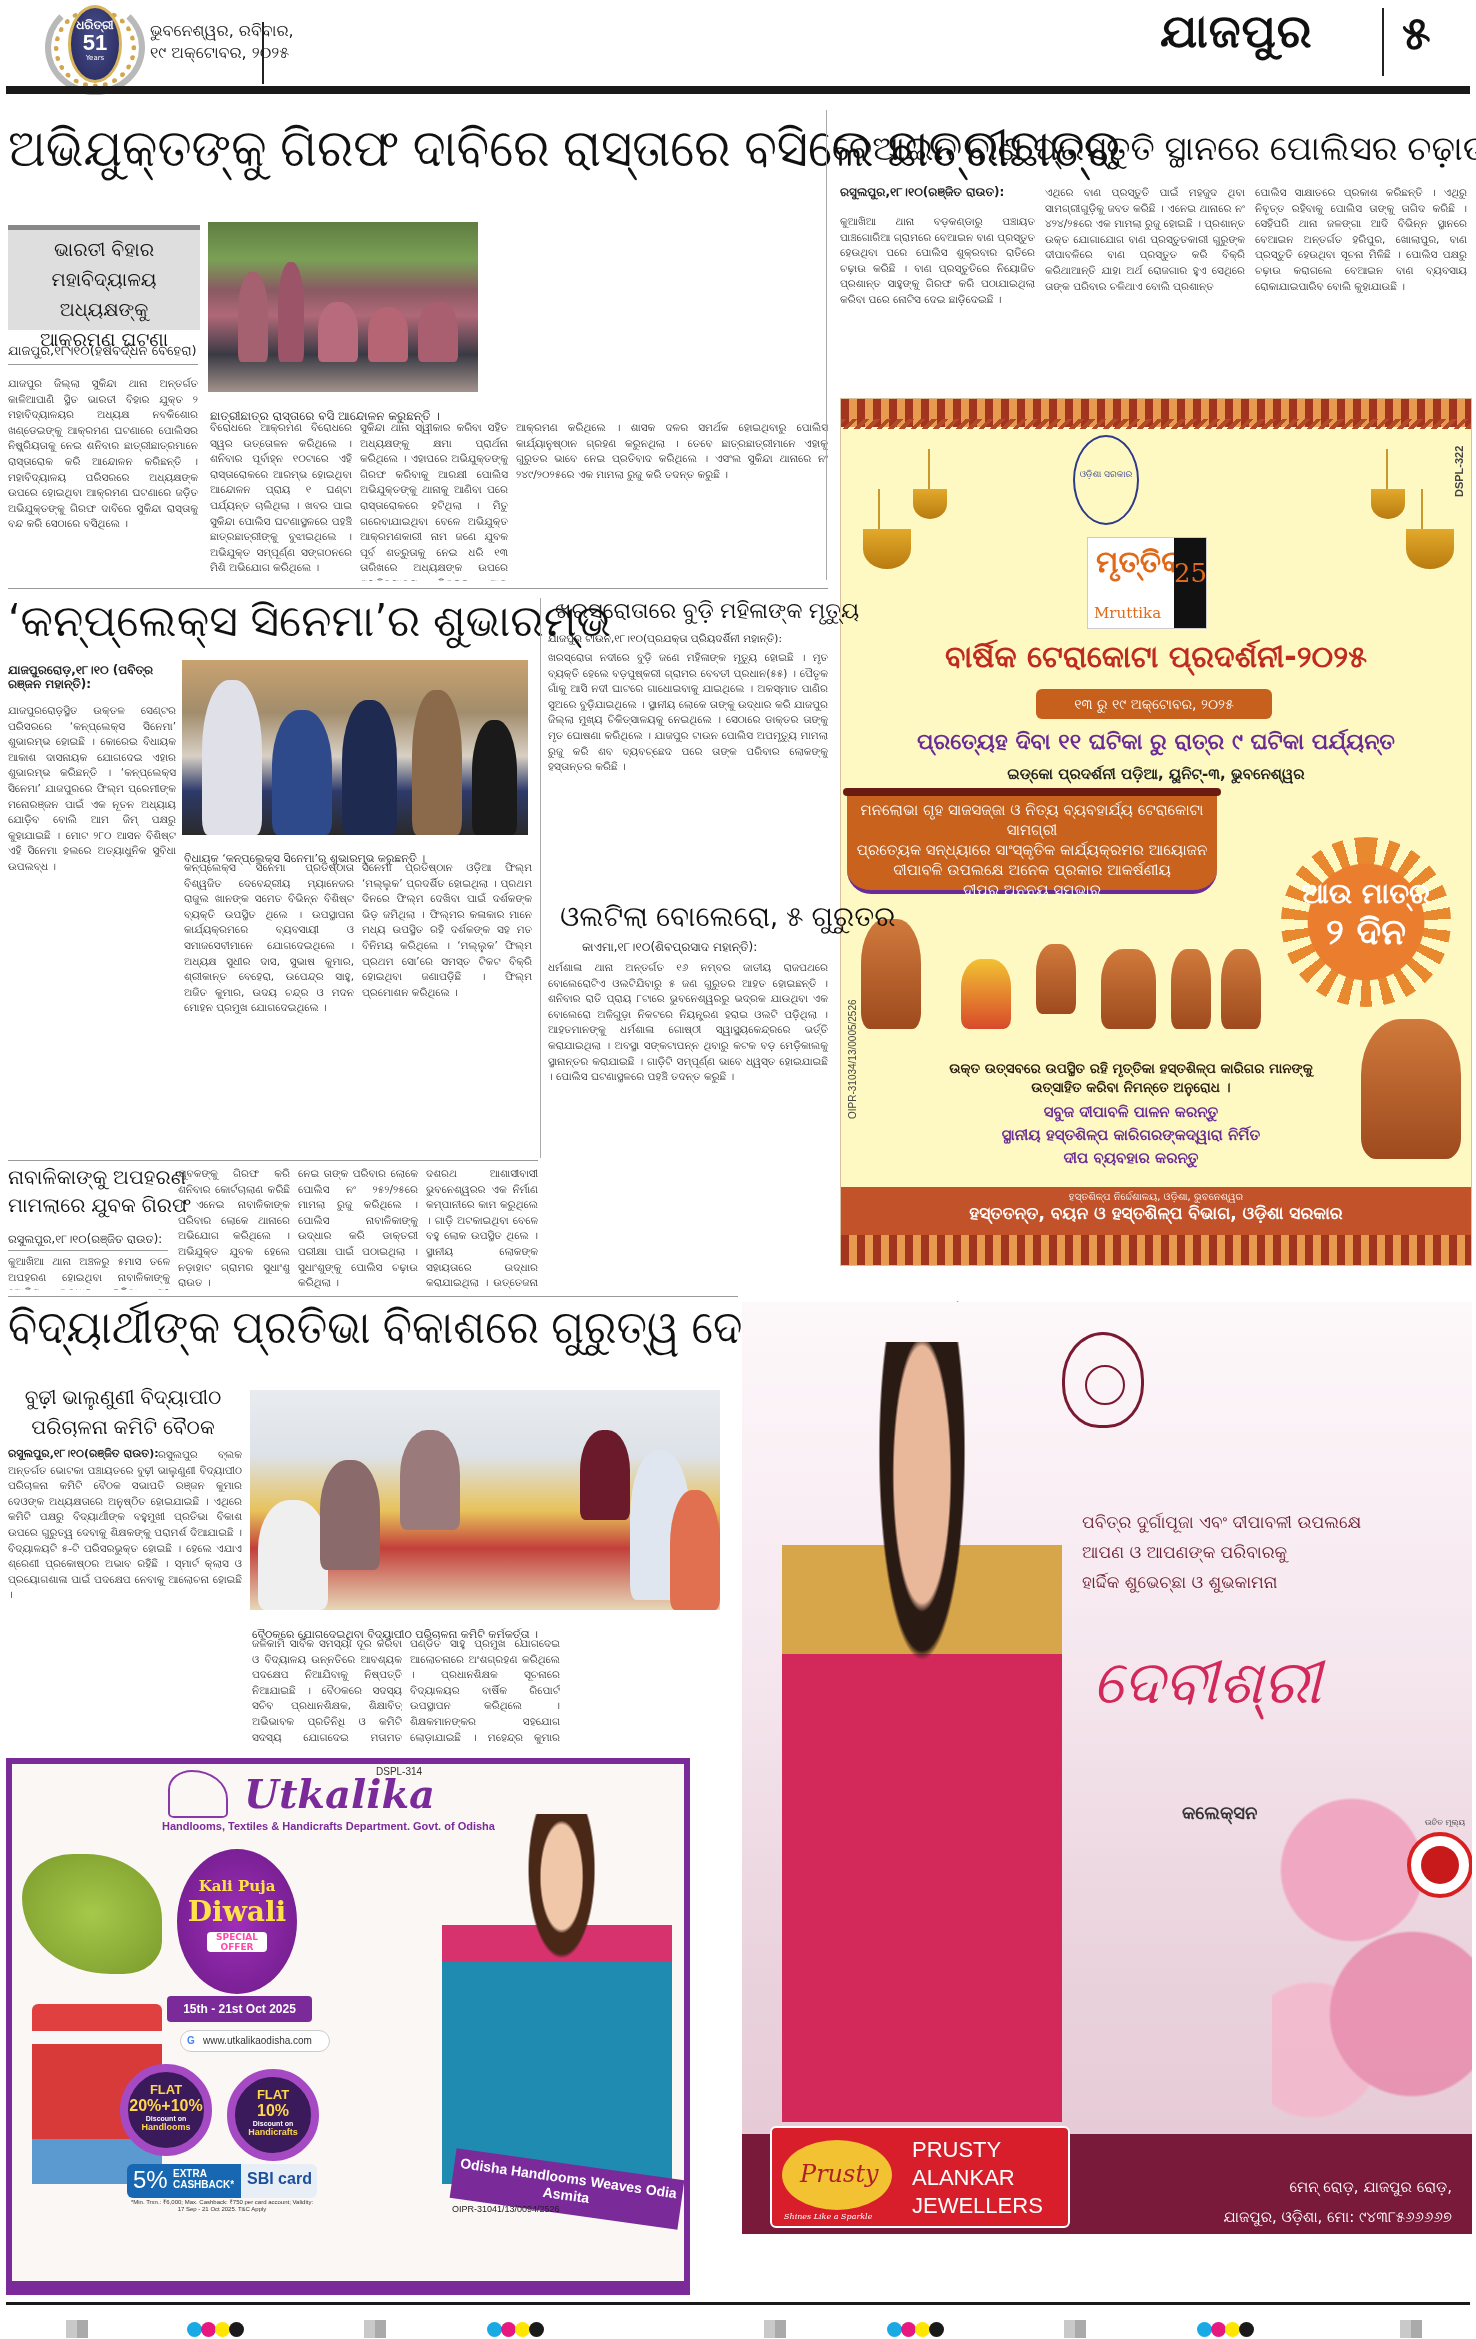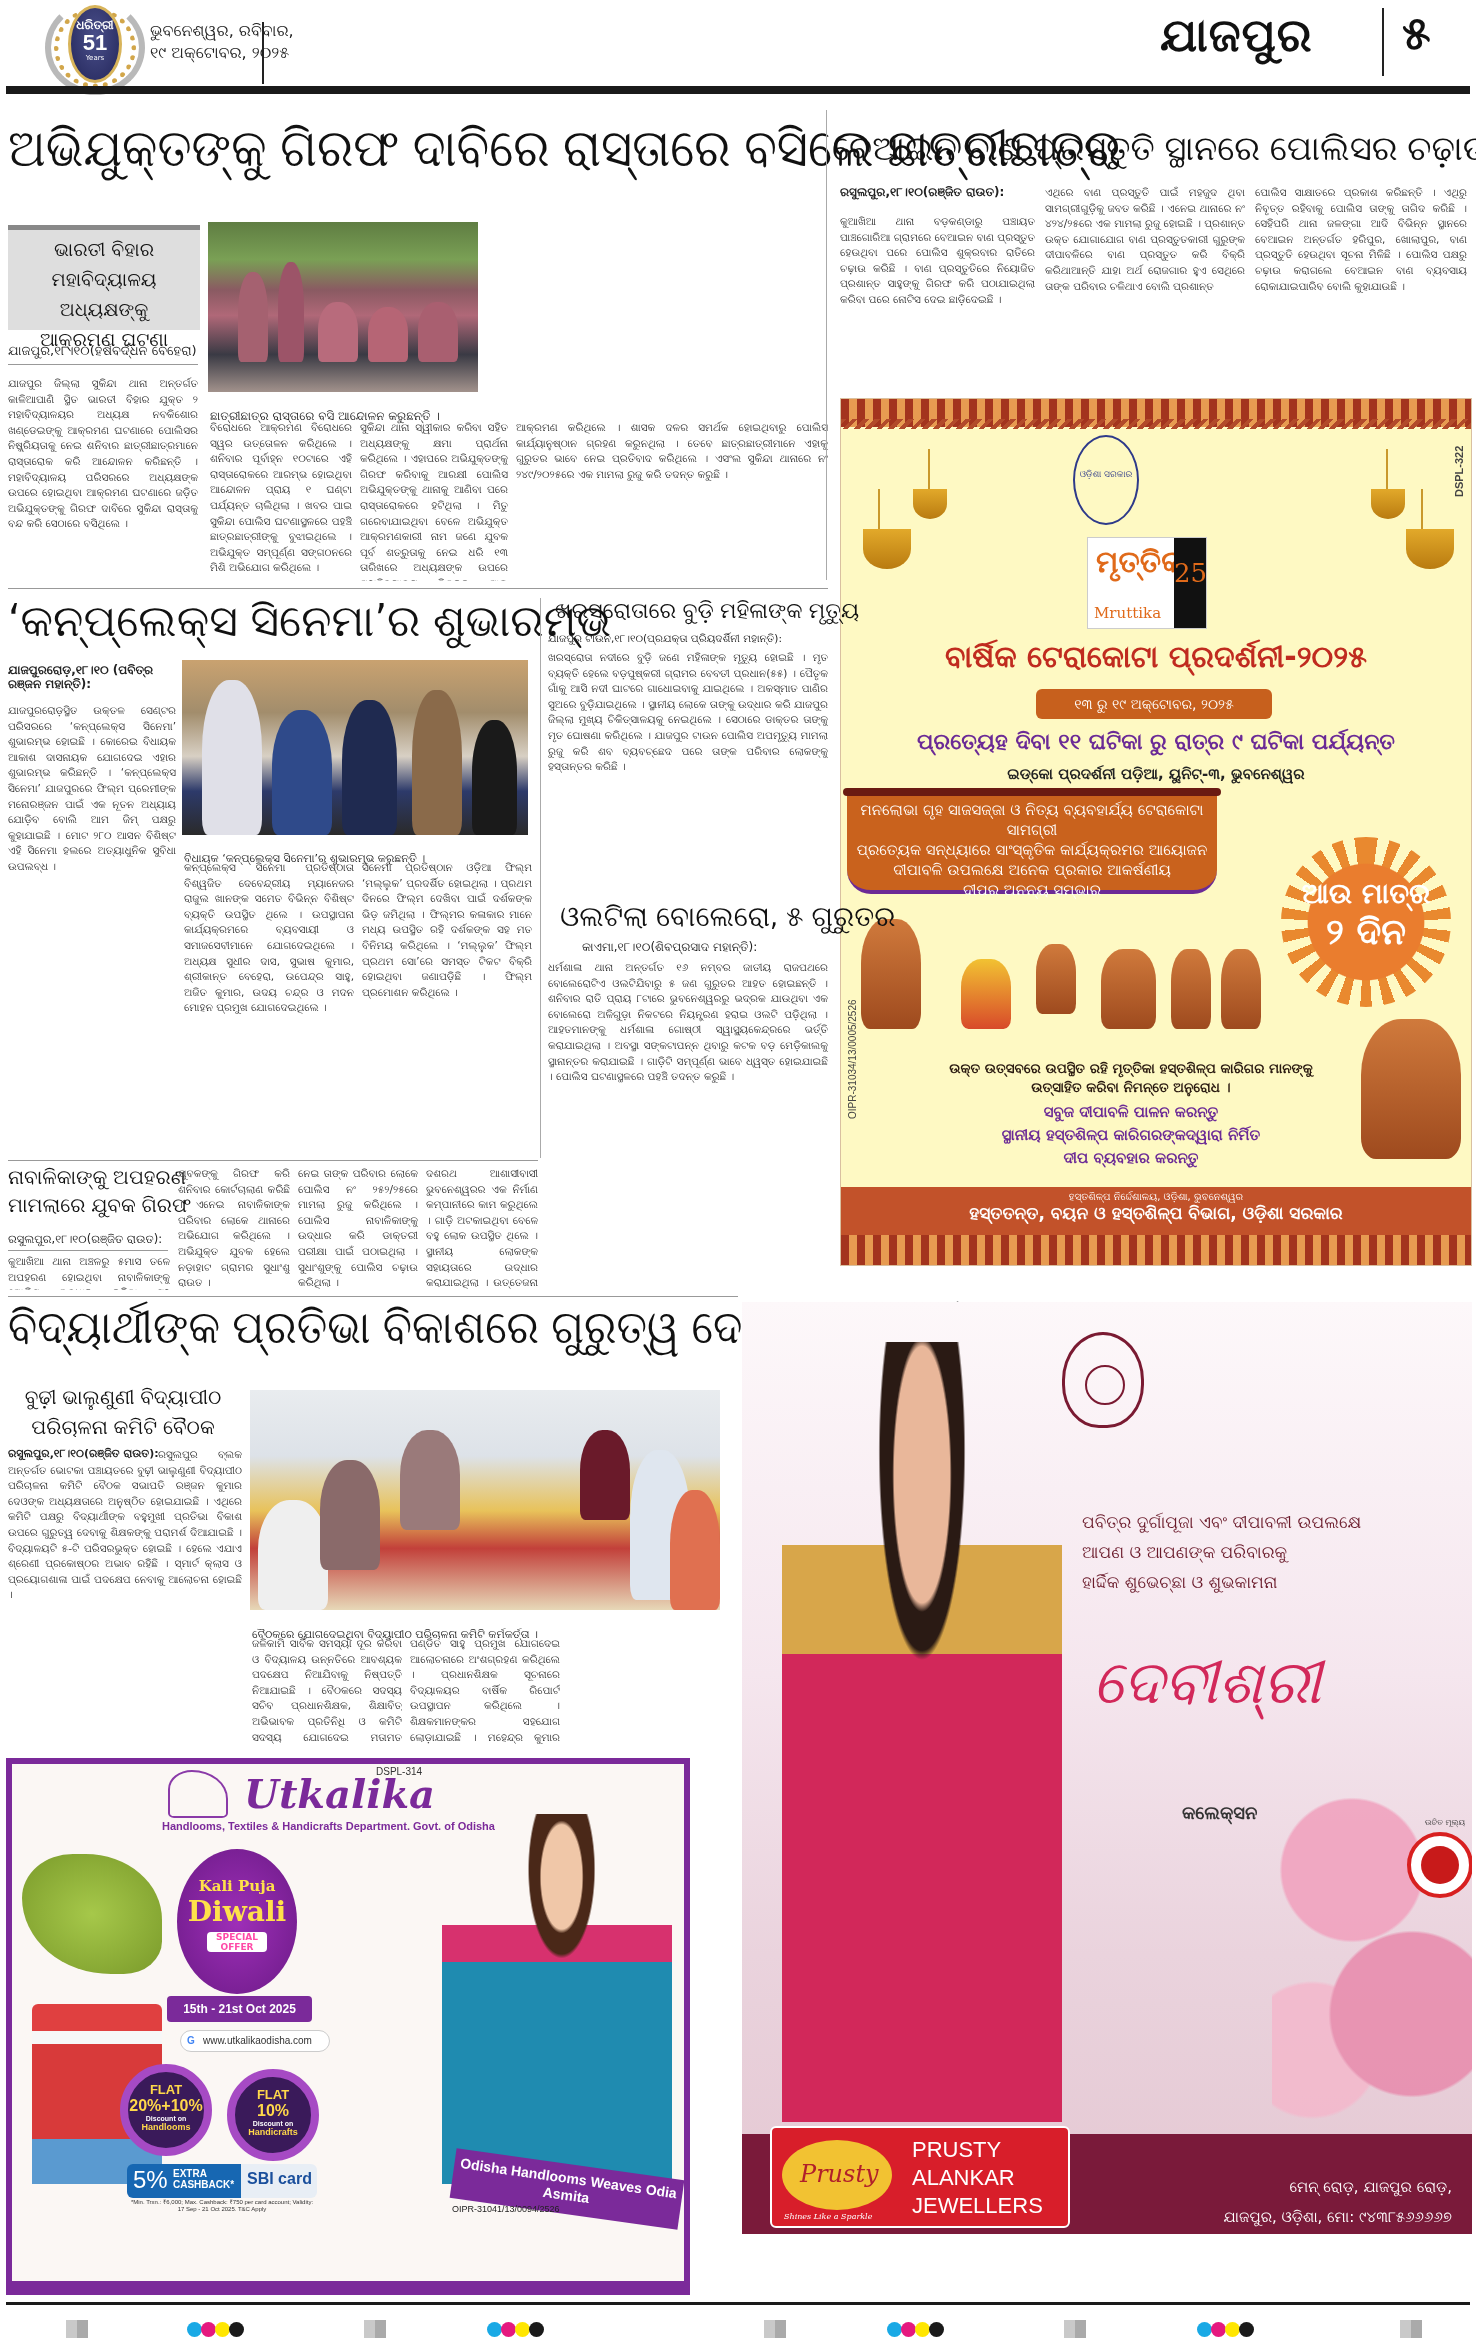--- a/index.html
+++ b/index.html
@@ -10,21 +10,21 @@
   
   .mast-logo { left: 40px; top: 0; width: 110px; height: 95px; }
   .mast-logo .ring { position:absolute; left:5px; top:0; width:100px; height:95px; border-radius:50%; border: 6px solid #b9b9b9; border-top-color: transparent; }
   .mast-logo .oval { position:absolute; left:28px; top:5px; width:54px; height:78px; border-radius:50%; background: radial-gradient(ellipse at 50% 40%, #4a4f8a, #23265a); border: 3px solid #d8b45a; color:#fff; text-align:center; }
   .mast-logo .brand { font-size: 12px; margin-top: 10px; display:block; font-weight:bold; }
   .mast-logo .num { font-size: 22px; font-weight: bold; display:block; line-height:22px; font-family: "Liberation Sans", sans-serif; }
   .mast-logo .yrs { font-size: 7px; display:block; }
   .mast-logo .wreath { position:absolute; left:14px; top:8px; width:82px; height:80px; border-radius:50%; border: 5px dotted #d2a64a; }
   .mast-date { left: 150px; top: 20px; font-size: 16px; line-height: 22px; color:#222; }
   .mast-sep { left: 262px; top: 22px; width: 2px; height: 62px; background:#222; }
-  .mast-section { left: 1160px; top: 8px; font-size: 46px; font-weight: bold; color:#111; letter-spacing: 1px; }
+  .mast-section { left: 1160px; top: 8px; font-size: 46px; font-weight: bold; color:#111; letter-spacing: 1px; font-family: Liberation Mono, monospace; }
   .mast-pipe { left: 1382px; top: 8px; width: 2px; height: 68px; background:#222; }
   .mast-page { left: 1402px; top: 6px; font-size: 46px; font-weight:bold; }
   .mast-rule { left: 6px; top: 86px; width: 1464px; height: 8px; background:#1a1a1a; }
 
   .headline { font-family: "DejaVu Sans Condensed", "DejaVu Sans", sans-serif; color:#111; white-space: nowrap; }
   .h1 { left: 8px; top: 118px; font-size: 52px; font-weight: 500; transform-origin: left top; transform: scaleX(0.92); }
   .h2 { left: 832px; top: 128px; font-size: 34px; }
   .h3 { left: 8px; top: 595px; font-size: 44px; }
   .h4 { left: 555px; top: 598px; font-size: 22px; text-align: center; }
   .h5 { left: 560px; top: 900px; font-size: 28px; }

